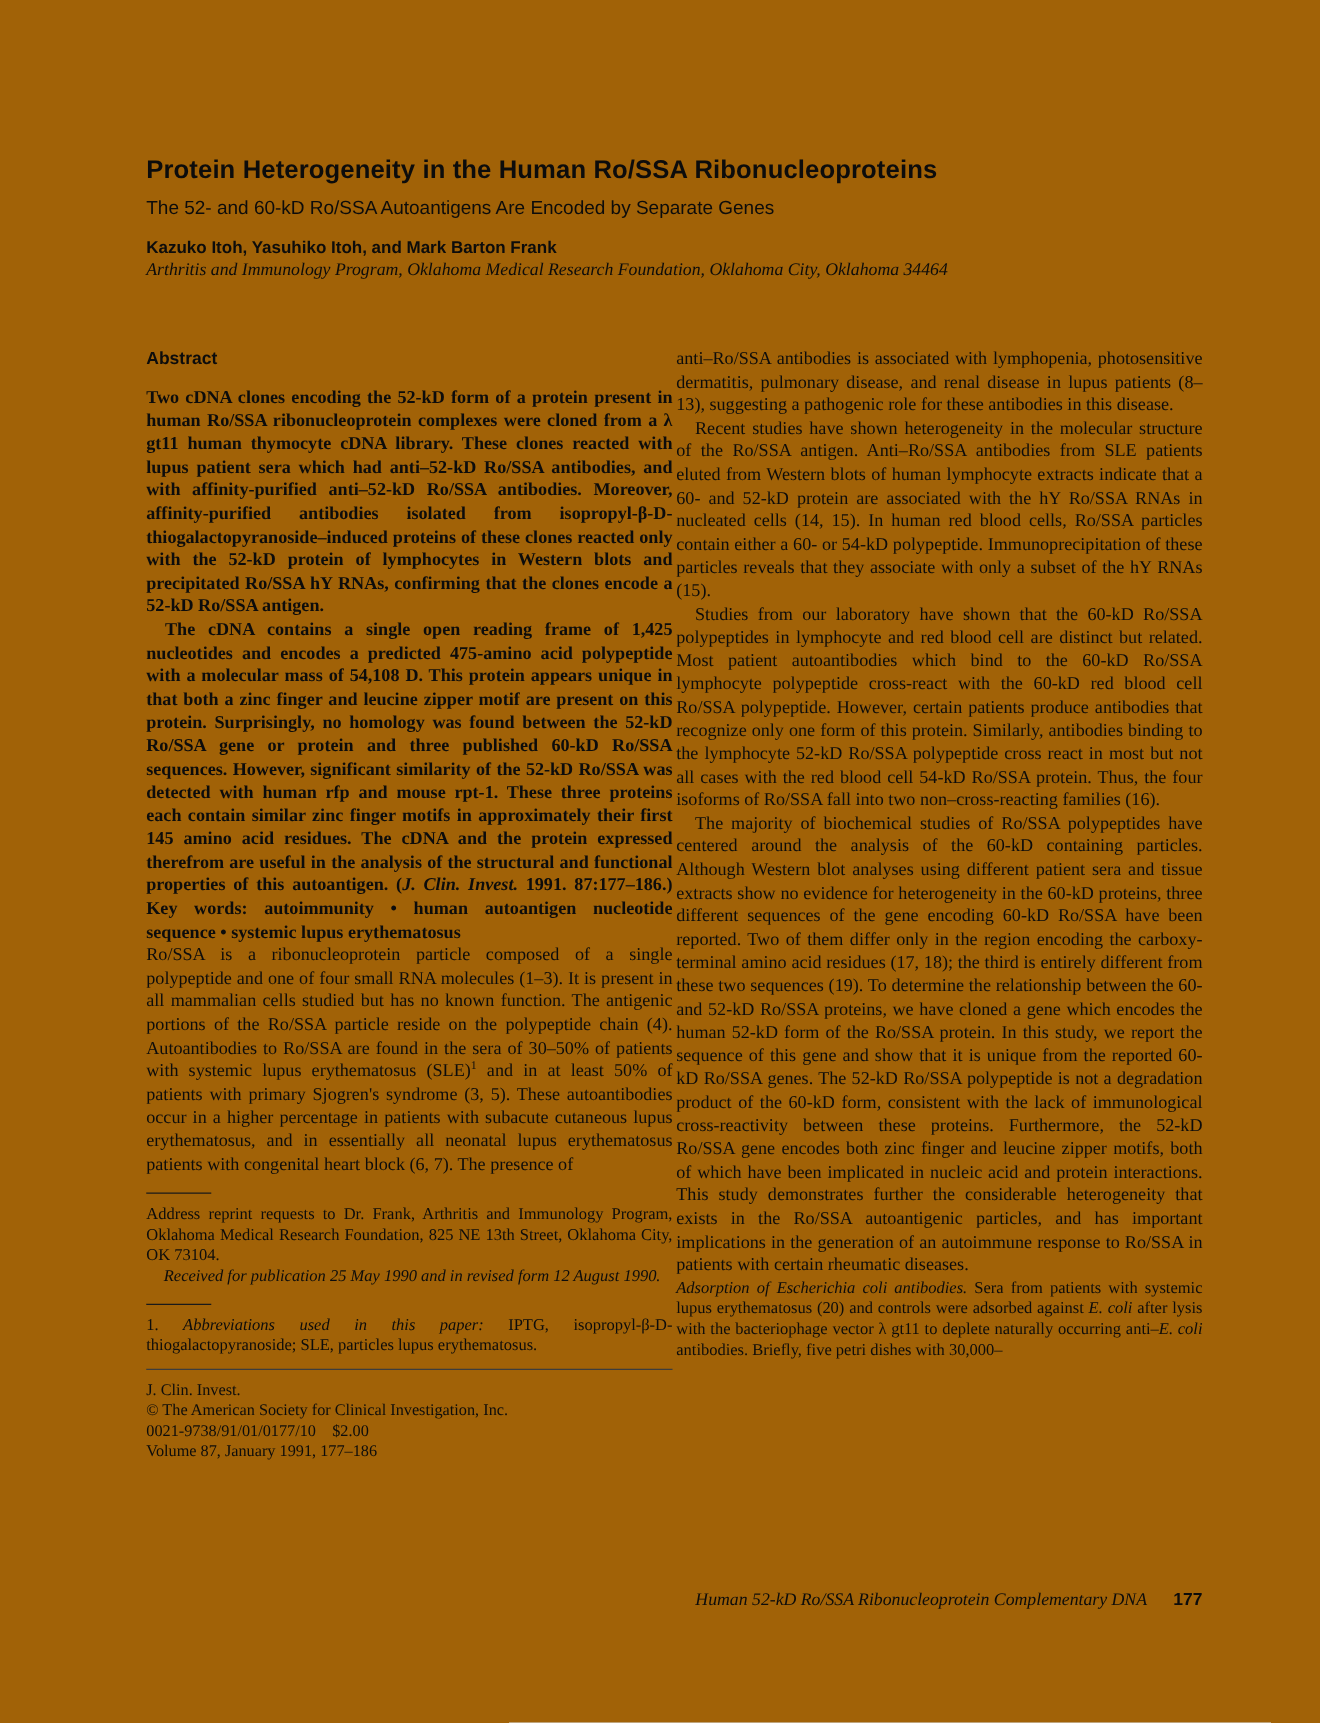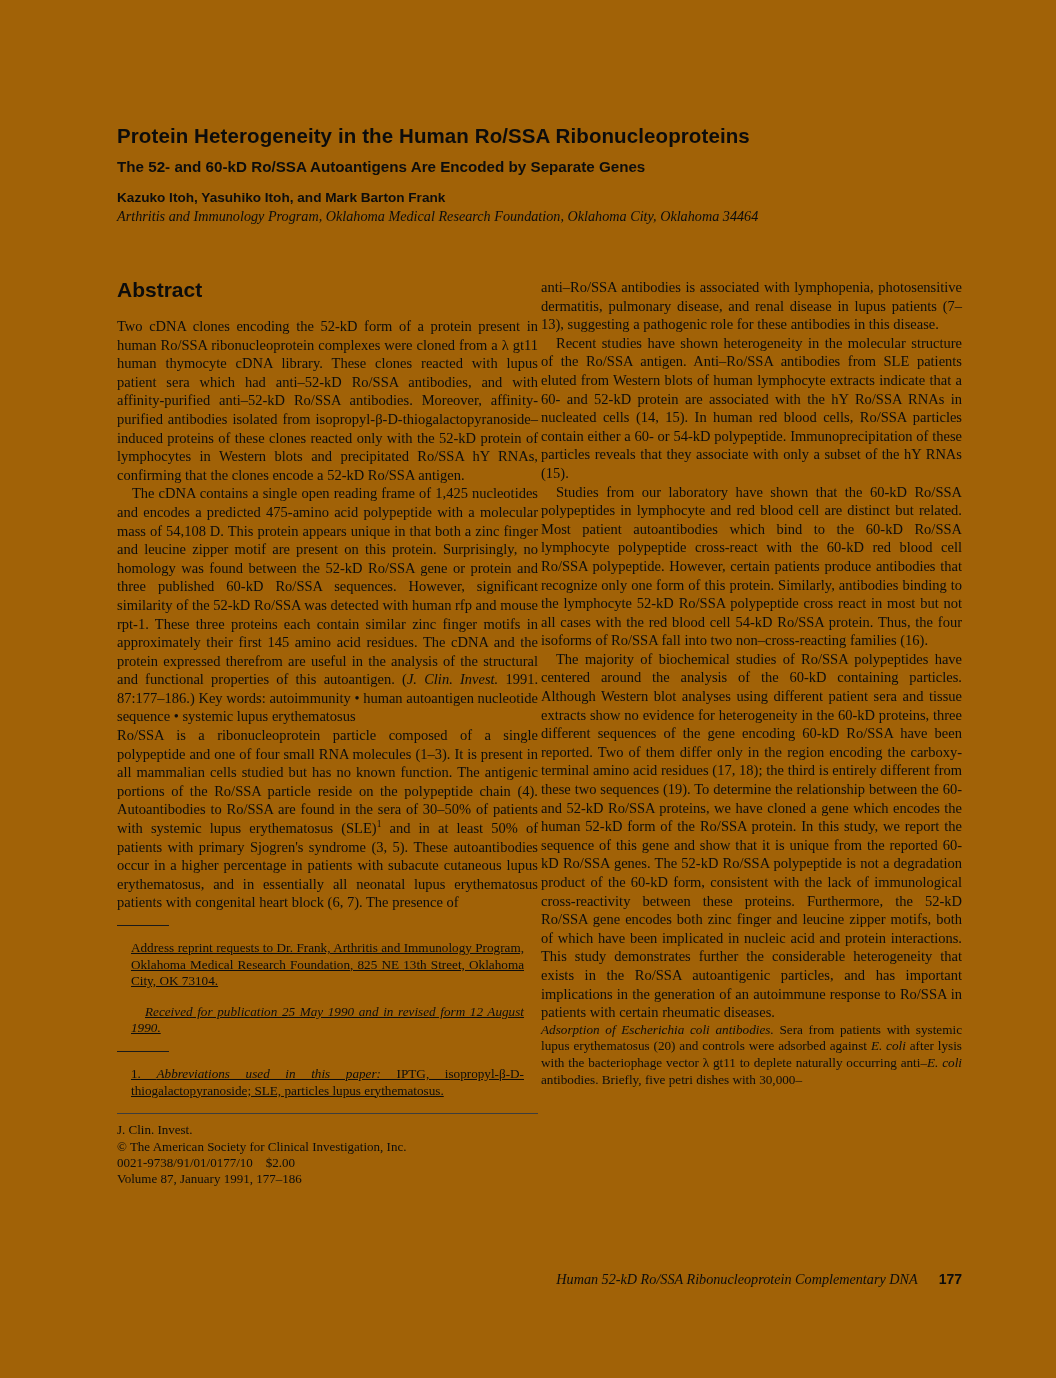--- a/index.html
+++ b/index.html
@@ -10,50 +10,50 @@
   }
 
   
   .titleblock { position:absolute; left:117px; top:124px; width:862px; }
   .paper-title {
     font-family:"Liberation Sans", sans-serif;
     font-size:20.5px; font-weight:bold; margin:0; letter-spacing:0.1px;
   }
   .paper-subtitle {
     font-family:"Liberation Sans", sans-serif;
-    font-size:15.2px; font-weight:bold; margin:10px 0 0 0;
+    font-size:15.2px; font-weight:normal; margin:10px 0 0 0;
   }
   .authors {
     font-family:"Liberation Sans", sans-serif;
     font-size:13.6px; font-weight:bold; margin:15px 0 0 0;
   }
   .affiliation { font-size:14.2px; font-style:italic; margin:3px 0 0 0; }
 
   
   .col { position:absolute; top:278px; width:421px; }
   .col-left  { left:117px; }
   .col-right { left:541px; }
 
   .shead {
     font-family:"Liberation Sans", sans-serif;
-    font-size:21px; font-weight:bold; margin:0 0 15px 0;
+    font-size:14px; font-weight:bold; margin:0 0 15px 0;
   }
   .shead.intro   { margin-top:17px; }
   .shead.methods { margin-top:17px; margin-bottom:13px; }
 
   p.body { font-size:14.5px; line-height:18.6px; text-align:justify; margin:0; }
-  p.abs  { font-weight:normal; }
+  p.abs  { font-weight:bold; }
   .indent { text-indent:15px; }
   .it { font-style:italic; }
   sup.fnmark { font-size:9.5px; line-height:0; vertical-align:super; }
 
   
   .fnrule   { width:52px; border:0; border-top:1.6px solid #1a1a1a; margin:13px 0 8px 0; }
   .longrule { width:100%; border:0; border-top:1.8px solid #3d3d3d; margin:10px 0 8px 0; }
-  p.fn    { font-size:13.2px; line-height:16.6px; text-align:justify; margin:14px;text-decoration:underline; }
+  p.fn    { font-size:13.2px; line-height:16.6px; text-align:justify; margin:0; }
   p.fn.received { font-style:italic; text-indent:14px; }
   p.jline { font-size:13px;  line-height:16.4px; margin:0; }
 
   
   p.methods-text { font-size:13.2px; line-height:16.7px; text-align:justify; margin:0; }
 
   
   .runfoot {
     position:absolute; left:420px; top:1271px; width:542px;
     text-align:right; font-size:14.2px; white-space:nowrap;
@@ -97,21 +97,21 @@
 
     <hr class="longrule">
 
     <p class="jline">J. Clin. Invest.</p>
     <p class="jline">© The American Society for Clinical Investigation, Inc.</p>
     <p class="jline">0021-9738/91/01/0177/10  $2.00</p>
     <p class="jline">Volume 87, January 1991, 177–186</p>
   </section>
 
   <section class="col col-right">
-    <p class="body">anti–Ro/SSA antibodies is associated with lymphopenia, photosensitive dermatitis, pulmonary disease, and renal disease in lupus patients (7–13), suggesting a pathogenic role for these antibodies in this disease.</p>
+    <p class="body">anti–Ro/SSA antibodies is associated with lymphopenia, photosensitive dermatitis, pulmonary disease, and renal disease in lupus patients (8–13), suggesting a pathogenic role for these antibodies in this disease.</p>
     <p class="body indent">Recent studies have shown heterogeneity in the molecular structure of the Ro/SSA antigen. Anti–Ro/SSA antibodies from SLE patients eluted from Western blots of human lymphocyte extracts indicate that a 60- and 52-kD protein are associated with the hY Ro/SSA RNAs in nucleated cells (14, 15). In human red blood cells, Ro/SSA particles contain either a 60- or 54-kD polypeptide. Immunoprecipitation of these particles reveals that they associate with only a subset of the hY RNAs (15).</p>
     <p class="body indent">Studies from our laboratory have shown that the 60-kD Ro/SSA polypeptides in lymphocyte and red blood cell are distinct but related. Most patient autoantibodies which bind to the 60-kD Ro/SSA lymphocyte polypeptide cross-react with the 60-kD red blood cell Ro/SSA polypeptide. However, certain patients produce antibodies that recognize only one form of this protein. Similarly, antibodies binding to the lymphocyte 52-kD Ro/SSA polypeptide cross react in most but not all cases with the red blood cell 54-kD Ro/SSA protein. Thus, the four isoforms of Ro/SSA fall into two non–cross-reacting families (16).</p>
     <p class="body indent">The majority of biochemical studies of Ro/SSA polypeptides have centered around the analysis of the 60-kD containing particles. Although Western blot analyses using different patient sera and tissue extracts show no evidence for heterogeneity in the 60-kD proteins, three different sequences of the gene encoding 60-kD Ro/SSA have been reported. Two of them differ only in the region encoding the carboxy-terminal amino acid residues (17, 18); the third is entirely different from these two sequences (19). To determine the relationship between the 60- and 52-kD Ro/SSA proteins, we have cloned a gene which encodes the human 52-kD form of the Ro/SSA protein. In this study, we report the sequence of this gene and show that it is unique from the reported 60-kD Ro/SSA genes. The 52-kD Ro/SSA polypeptide is not a degradation product of the 60-kD form, consistent with the lack of immunological cross-reactivity between these proteins. Furthermore, the 52-kD Ro/SSA gene encodes both zinc finger and leucine zipper motifs, both of which have been implicated in nucleic acid and protein interactions. This study demonstrates further the considerable heterogeneity that exists in the Ro/SSA autoantigenic particles, and has important implications in the generation of an autoimmune response to Ro/SSA in patients with certain rheumatic diseases.</p>
 
 
     <p class="methods-text"><span class="it">Adsorption of Escherichia coli antibodies.</span><span> Sera from patients with systemic lupus erythematosus (20) and controls were adsorbed against </span><span class="it">E. coli</span><span> after lysis with the bacteriophage vector λ gt11 to deplete naturally occurring anti–</span><span class="it">E. coli</span><span> antibodies. Briefly, five petri dishes with 30,000–</span></p>
   </section>
 
   <footer class="runfoot">
     <span class="running-title">Human 52-kD Ro/SSA Ribonucleoprotein Complementary DNA</span><span class="pagenum">177</span>

